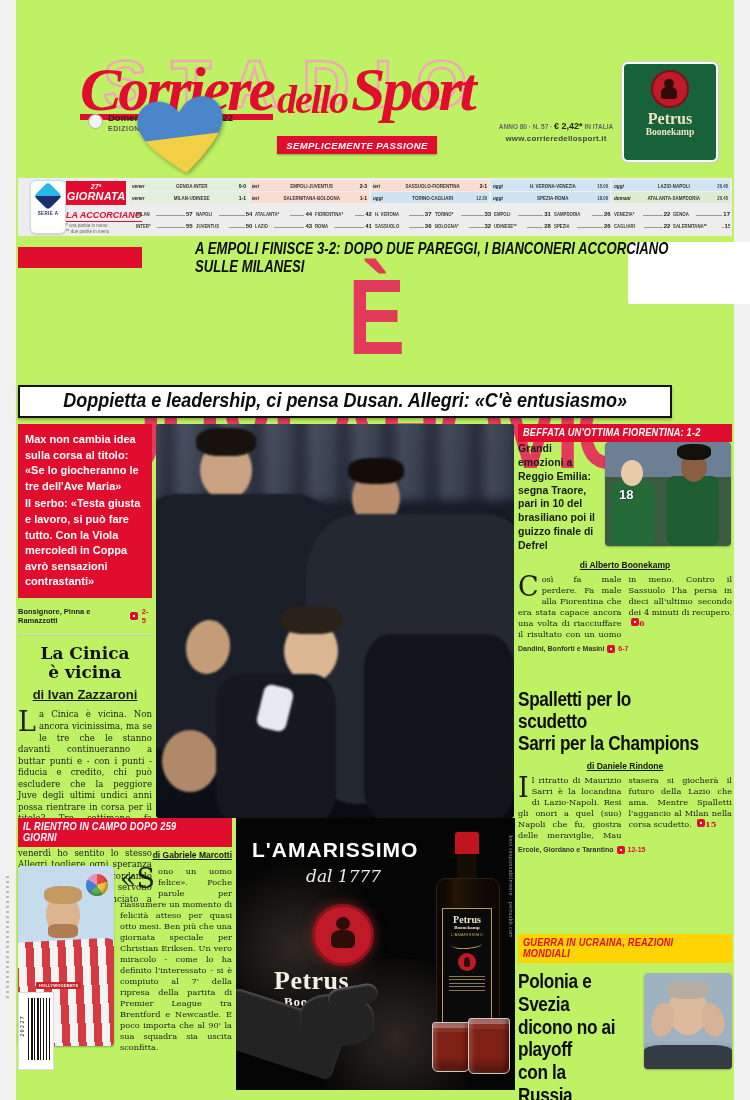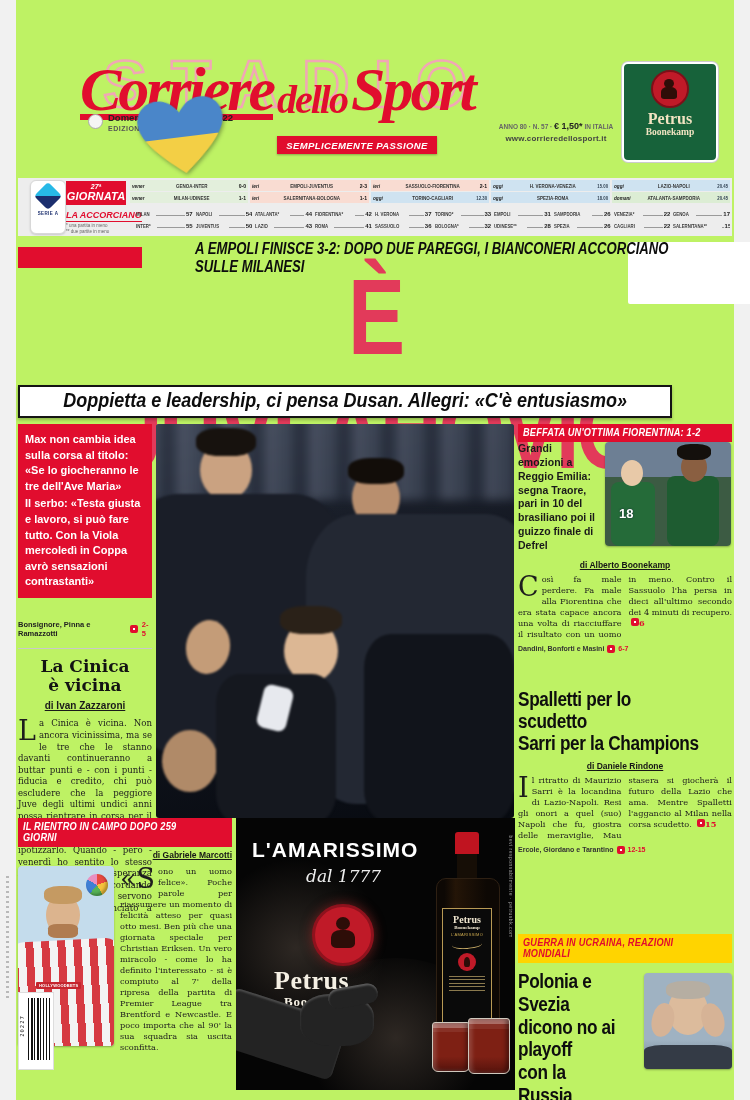--- a/index.html
+++ b/index.html
@@ -82,28 +82,28 @@
     font-weight:900;font-size:107px;line-height:114px;letter-spacing:-4px;}
   .deck-row{left:18px;top:385px;width:714px;}
   .deck{display:inline-block;border:2px solid #141414;background:#fff;padding:2px 12px 4px;
     font-size:20px;font-weight:900;font-style:italic;color:#0d0d0d;box-shadow:0 2px 3px rgba(0,0,0,.25);white-space:nowrap;}
 
   
   .leftcol{left:18px;top:424px;width:134px;}
   .quote-box{background:var(--accent);color:#fff;padding:8px 7px;font-size:11px;font-weight:800;line-height:1.42;}
   .quote-box p{margin:0;}
   .quote-box p+p{margin-top:2px;}
-  .byline-row{display:flex;align-items:center;gap:4px;margin-top:22px;font-size:7.5px;font-weight:800;color:#222;}
+  .byline-row{display:flex;align-items:center;gap:4px;margin-top:9px;font-size:7.5px;font-weight:800;color:#222;}
   .pg{display:inline-block;width:8px;height:8px;border-radius:2px;flex:0 0 auto;
     background:radial-gradient(circle at 50% 50%,#fff 0 1.3px,var(--accent) 1.4px);}
   .pgno{color:var(--accent);font-weight:800;}
   .div-line{border-top:1px solid #c9c9c9;margin:10px 0 8px;}
   .col-title{font-family:"DejaVu Serif",serif;font-weight:bold;font-size:17px;line-height:1.1;text-align:center;
     color:#131313;white-space:pre-line;}
-  .col-author{text-align:center;font-size:10px;font-weight:800;margin:6px 0 7px;color:#1a1a1a;
+  .col-author{text-align:center;font-size:13px;font-weight:800;margin:6px 0 7px;color:#1a1a1a;
     text-decoration:underline;}
   .serifbody{font-family:"DejaVu Serif",serif;font-size:8.6px;line-height:1.34;text-align:justify;color:#1d1d1d;margin:0;}
   .serifbody::first-letter{float:left;font-size:27px;line-height:23px;padding:1px 3px 0 0;}
   .endref{white-space:nowrap;}
 
   
   .main-photo{left:156px;top:424px;width:358px;height:394px;overflow:hidden;border-radius:3px;
     background:linear-gradient(165deg,#343b49 0%,#1a1f2a 26%,#10141d 55%,#070a10 100%);}
   .mp{position:absolute;border-radius:50%;}
   .blurwrap{position:absolute;inset:0;filter:blur(1.2px);}
@@ -215,21 +215,21 @@
     <defs>
         <linearGradient id="ua" x1="0" y1="0" x2="0" y2="1">
       <stop offset="0.52" stop-color="#4a86c9"></stop>
           <stop offset="0.52" stop-color="#f3cf45"></stop>
     </linearGradient>
       </defs>
     <path d="M16 28 C 6 20 0.5 14 0.5 8.5 C0.5 4 4 1 8 1 C11.4 1 14.2 3 16 6 C17.8 3 20.6 1 24 1 C28 1 31.5 4 31.5 8.5 C31.5 14 26 20 16 28 Z" fill="url(#ua)"></path>
   </svg>
   <div class="abs ribbon">SEMPLICEMENTE PASSIONE</div>
   <div class="abs issue">
-    <div class="i1"><span>ANNO 80 · N. 57 · </span><b>€ 1,50*</b><span> IN ITALIA</span></div>
+    <div class="i1"><span>ANNO 80 · N. 57 · </span><b>€ 2,42*</b><span> IN ITALIA</span></div>
     <div class="i2">www.corrieredellosport.it</div>
   </div>
   <div class="abs pet-top">
     <div class="pet-circ">
         <i class="bust"></i>
         <i class="bust2"></i>
       </div>
     <div class="b1">Petrus</div>
     <div class="b2">Boonekamp</div>
     <div class="strip">L'AMARISSIMO</div>
@@ -485,21 +485,21 @@
   <div class="abs rcol" style="left:518px;top:424px;">
     <div class="lblbar"><span class="sqzL" style="--sx:.92">BEFFATA UN'OTTIMA FIORENTINA: 1-2</span></div>
     <div class="leadrow">
       <div class="leadtxt" style="width:82px;">Grandi emozioni a Reggio Emilia: segna Traore, pari in 10 del brasiliano poi il guizzo finale di Defrel</div>
       <div class="sphoto fio-bg" style="width:126px;height:104px;">
         <div class="fio-shirt" style="left:6px;top:40px;width:44px;height:64px;"></div>
         <div class="fio-shirt" style="left:62px;top:34px;width:52px;height:70px;background:#1e5c31;"></div>
         <div class="head" style="left:16px;top:18px;width:22px;height:26px;background:#e8c9a8;"></div>
         <div class="head" style="left:76px;top:10px;width:26px;height:30px;background:#8a5f41;"></div>
         <div class="head" style="left:72px;top:2px;width:34px;height:16px;background:#14100c;border-radius:40%;"></div>
-        <div class="fio-num" style="left:14px;top:64px;">18</div>
+        <div class="fio-num" style="left:14px;top:45px;">18</div>
       </div>
     </div>
     <div class="r-author">di Alberto Boonekamp</div>
     <div class="twocol">
       <p class="serifbody" style="font-size:8.2px;"><span>Così fa male perdere. Fa male alla Fiorentina che era stata capace ancora una volta di riacciuffare il risultato con un uomo in meno. Contro il Sassuolo l'ha persa in dieci all'ultimo secondo dei 4 minuti di recupero.</span>
         <span class="endref">&nbsp;<span class="pg"></span><span class="pgno">6</span></span></p>
     </div>
     <div class="smallby">
       <span>Dandini, Bonforti e Masini</span>
         <span class="pg"></span>

